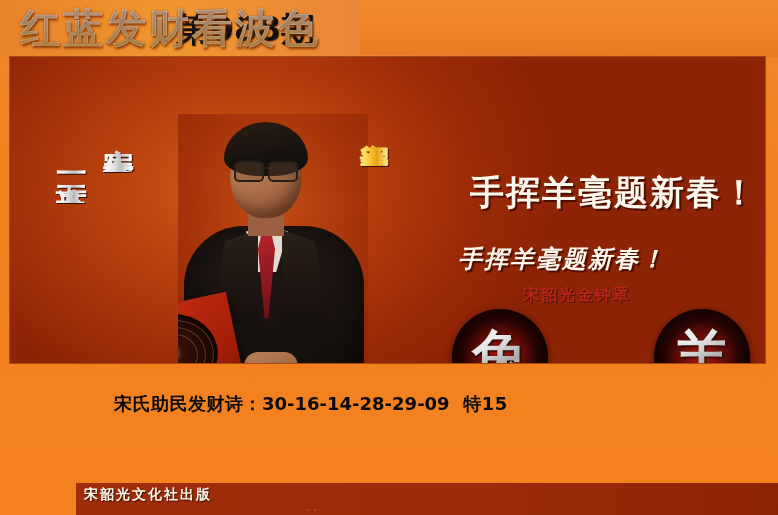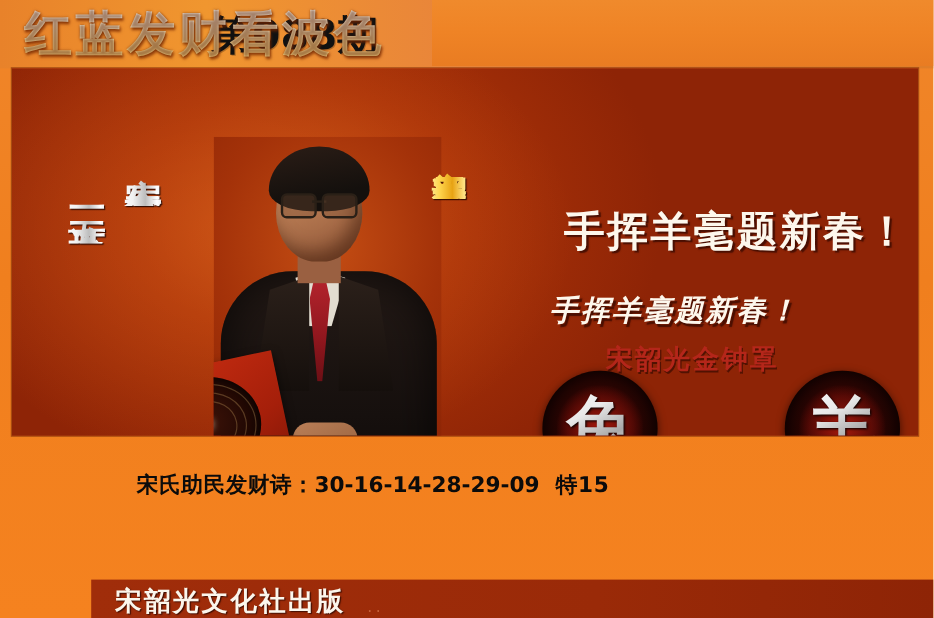--- a/index.html
+++ b/index.html
@@ -241,22 +241,22 @@
     text-shadow: 2px 2px 1px rgba(60,10,0,.85);
   }
   #r-line-3 {
     left: 448px; top: 186px;
     font-size: 24px; letter-spacing: 2px;
     color: #fdf7ec;
     text-shadow: 2px 2px 1px rgba(60,10,0,.85);
     font-style: italic;
   }
   #r-line-4 {
-    left: 495px; top: 228px;
-    font-size: 22px; letter-spacing: 2px;
+    left: 513px; top: 228px;
+    font-size: 16px; letter-spacing: 2px;
     color: #b4261a;
     text-shadow: 1px 1px 0 rgba(40,6,0,.6);
   }
 
   .zodiac {
     position: absolute;
     width: 96px; height: 96px;
     border-radius: 50%;
     background: radial-gradient(circle at 50% 45%, #4a0b06 0%, #2a0503 45%, #0d0201 100%);
     box-shadow: 0 2px 7px rgba(0,0,0,.6), inset 0 0 16px rgba(0,0,0,.85);
@@ -302,27 +302,26 @@
   
   .footer-bar {
     position: absolute;
     left: 76px; top: 483px;
     width: 702px; height: 32px;
     background: linear-gradient(90deg, #a02d0a 0%, #9a2a08 60%, #8e2406 100%);
   }
   .footer-text {
     position: absolute;
     left: 8px; top: 3px;
-    font-size: 22px;
+    font-size: 14px;
     font-weight: bold;
     letter-spacing: 2px;
     color: #fbf6ec;
     font-family: "DejaVu Serif", "Liberation Serif", serif;
     text-shadow: 1px 1px 1px rgba(40,6,0,.8);
-    margin-left: 12px;
   }
   .footer-dots {
     position: absolute;
     left: 230px; top: 16px;
     font-size: 13px;
     color: #c4603a;
     letter-spacing: 3px;
   }
 </style>
 </head>

